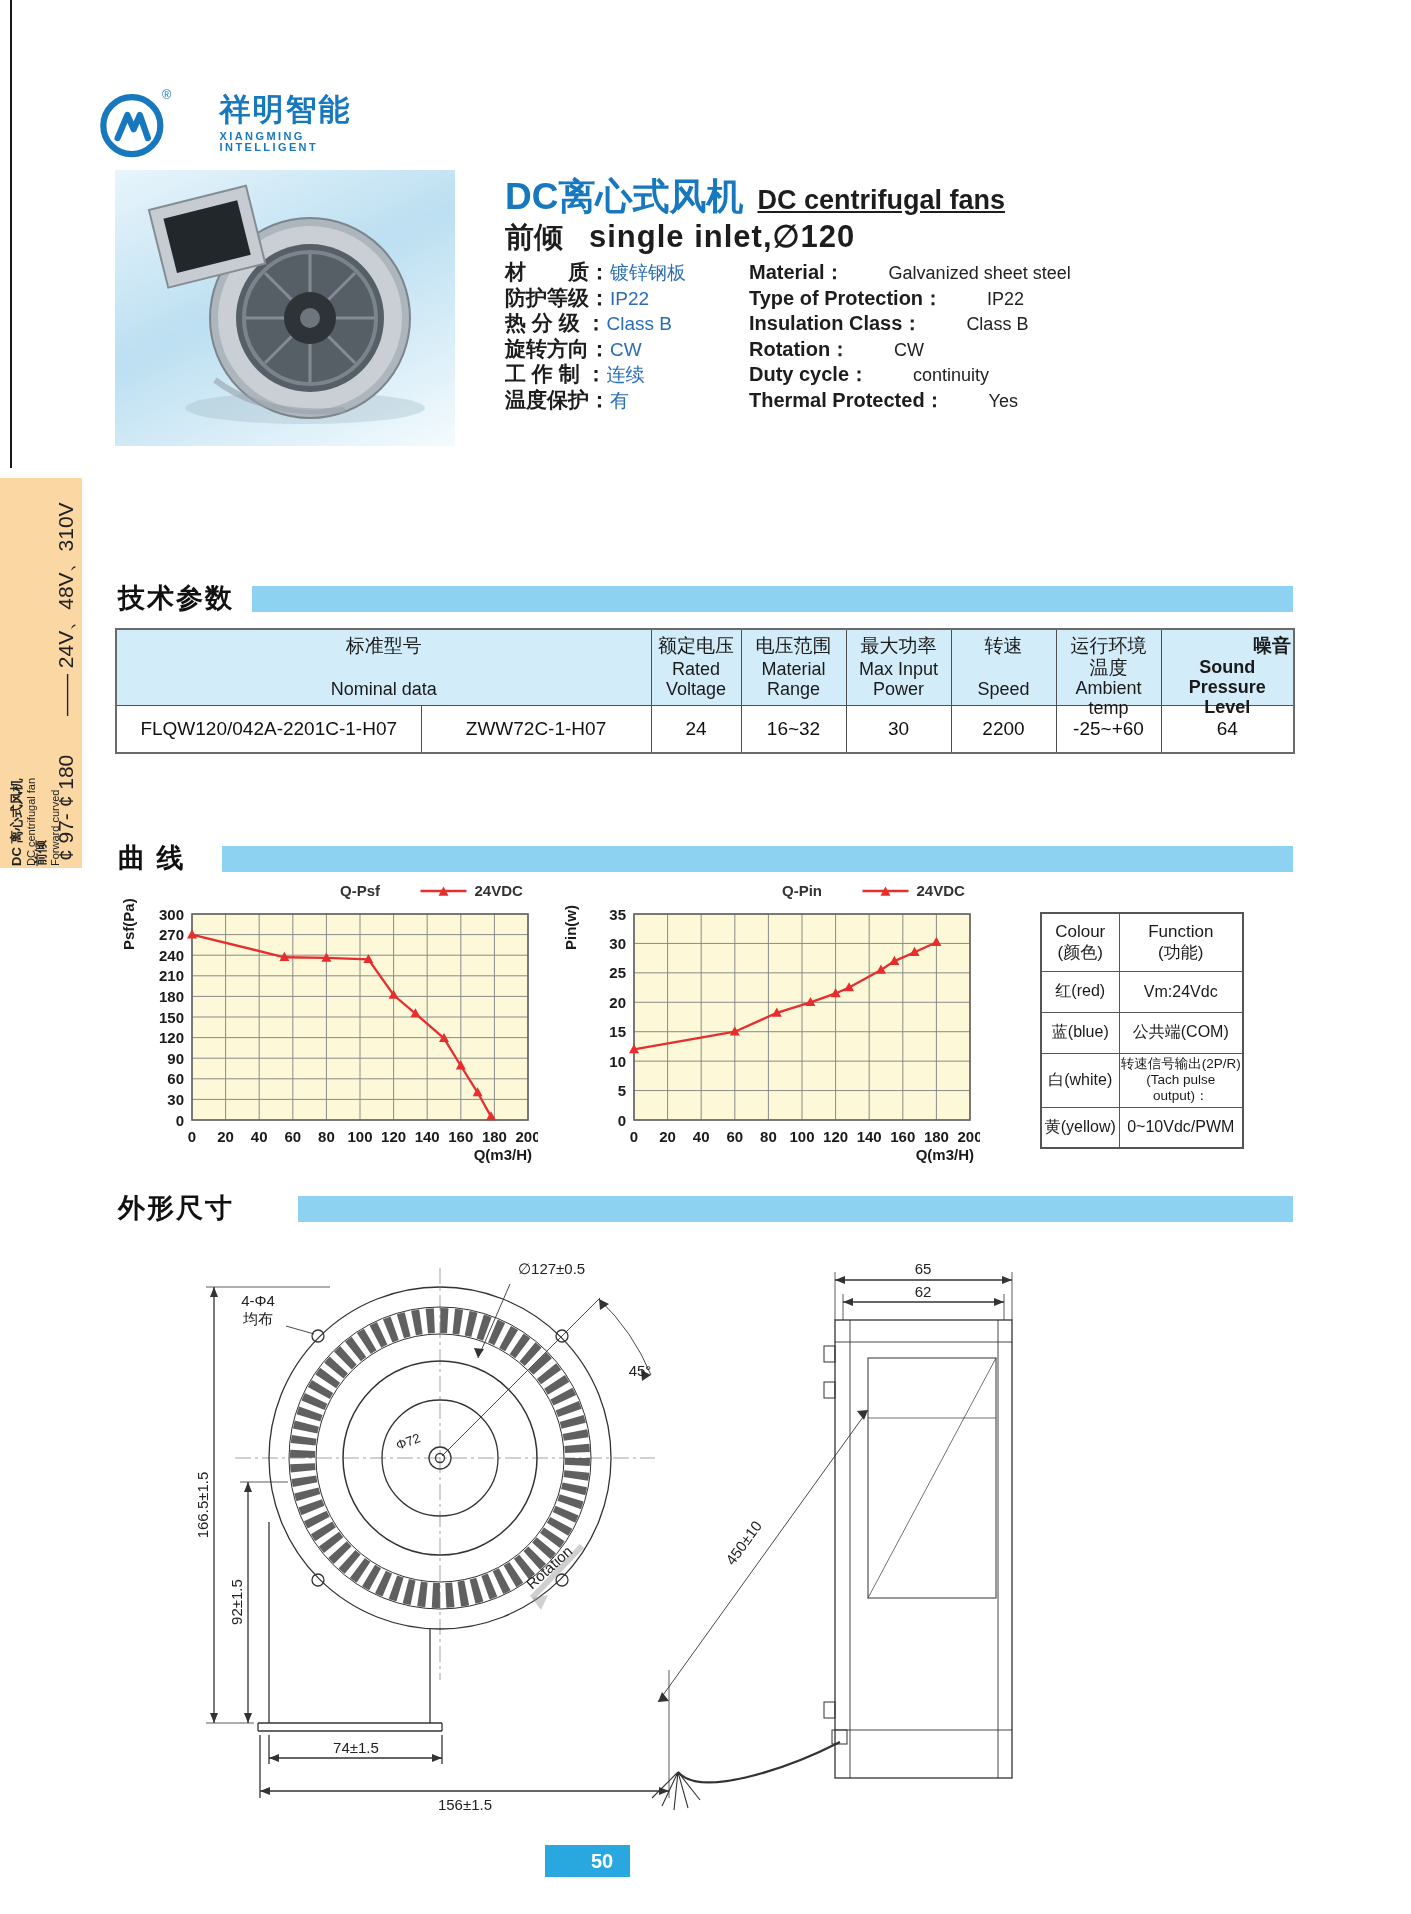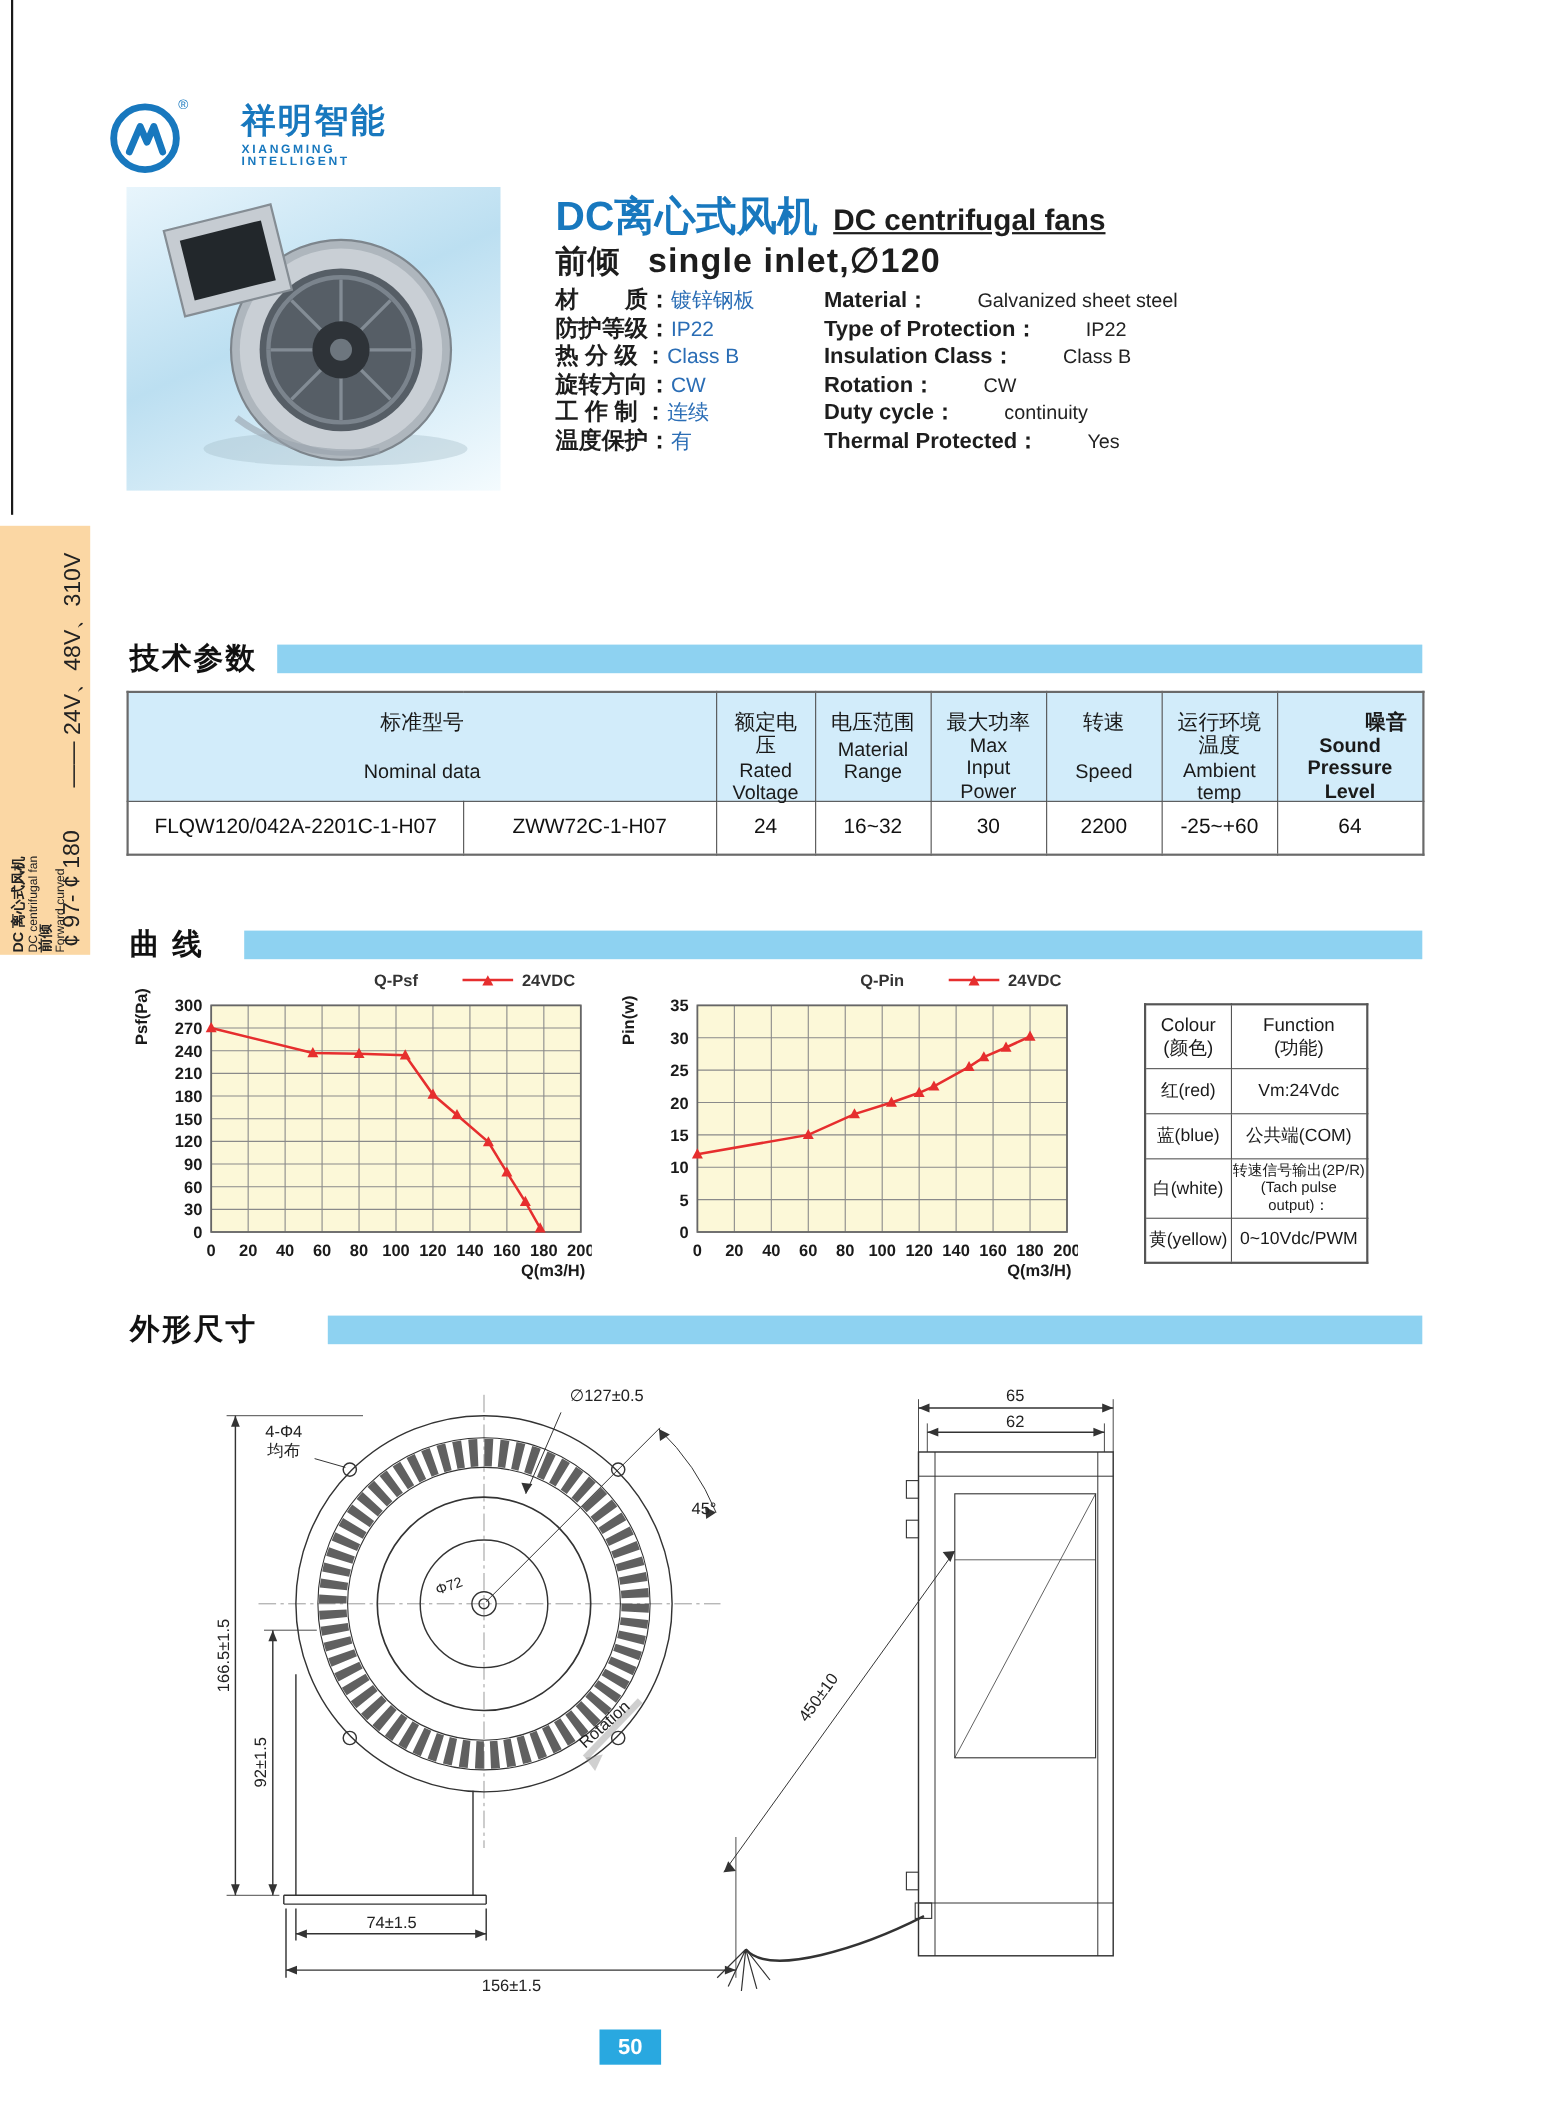--- a/index.html
+++ b/index.html
@@ -37,36 +37,36 @@
           display:flex;align-items:center;gap:16px;color:#222;}
   .sb-stack{display:inline-flex;flex-direction:column;line-height:1.15;}
   .sb-cn{font-size:13px;font-weight:bold;}
   .sb-en{font-size:11px;}
   .sb-range{font-size:21px;}
   
   .sec-title{font-size:27px;font-weight:bold;color:#111;letter-spacing:2px;}
   .bar{background:#8ed2f1;height:26px;}
   
   table.spec{border-collapse:collapse;table-layout:fixed;width:1180px;}
-  table.spec td{border:1px solid #4f4f4f;text-align:center;vertical-align:middle;padding:12px;}
+  table.spec td{border:1px solid #4f4f4f;text-align:center;vertical-align:middle;padding:0;}
   table.spec{border:2px solid #6a6a6a;}
   .h1{background:#d2ecfa;height:76px;font-size:19px;color:#1a1a1a;}
   .h1 .en{font-size:18px;}
   .h2{background:#bfe3f6;height:34px;font-size:18px;color:#1a1a1a;}
   .dr{background:#ffffff;height:48px;font-size:19px;color:#111;}
   .cellstack{display:flex;flex-direction:column;justify-content:space-between;height:64px;padding:5px 2px;line-height:1.12;}
   
   table.wire{border-collapse:collapse;table-layout:fixed;width:202px;border:2px solid #555;}
   table.wire td{border:1px solid #555;text-align:center;vertical-align:middle;color:#1a1a1a;}
   .wt-h{height:58px;font-size:17px;line-height:1.25;}
   .wt-r{height:41px;font-size:16px;}
   .wt-fn2{font-size:13.5px;line-height:1.2;}
   
   .pagenum{left:545px;top:1845px;width:56px;height:32px;background:#29a8e0;color:#fff;
-           font-size:20px;font-weight:bold;display:flex;align-items:center;justify-content:center;}
+           font-size:20px;font-weight:bold;display:flex;align-items:center;justify-content:center;padding-left:29px;}
   svg text{font-family:"Liberation Sans",sans-serif;}
   .tick{font-size:15px;font-weight:600;fill:#1a1a1a;}
   .ctitle{font-size:15px;font-weight:600;fill:#333;}
   .dimtxt{font-size:15px;fill:#222;}
   .dimtxt-s{font-size:13px;fill:#222;}
 </style>
 </head>
 <body>
 
 <div class="page">

